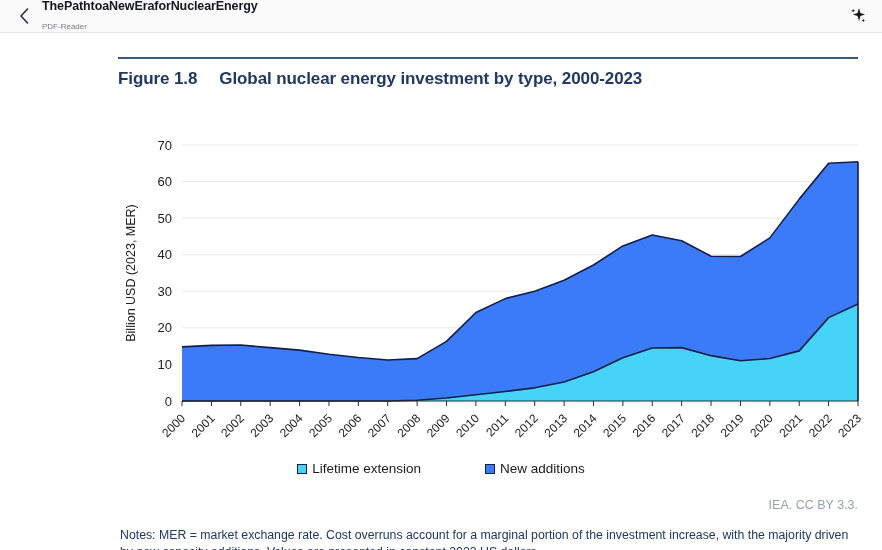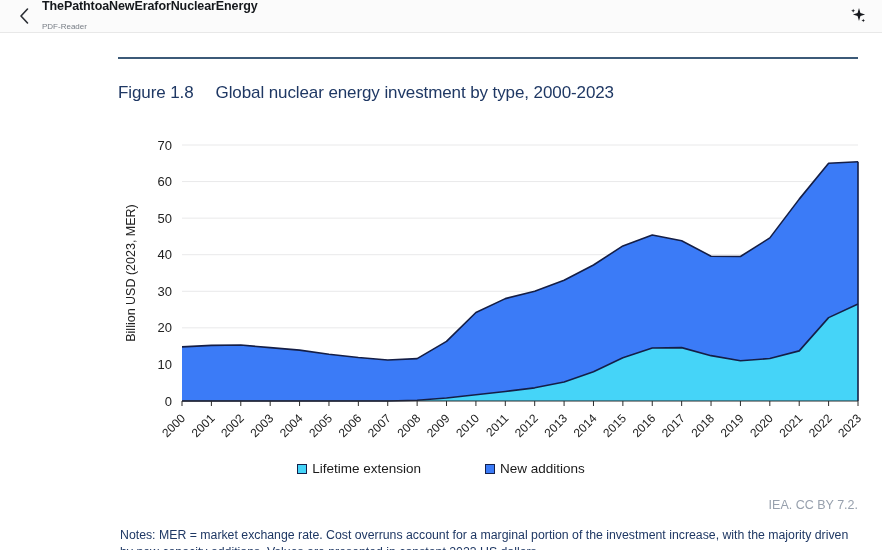--- a/index.html
+++ b/index.html
@@ -63,23 +63,23 @@
   .figure-block {
     position: absolute;
     left: 118px; right: 24px; top: 24px;
   }
   .rule-top {
     height: 0;
     border-top: 2px solid #3c5a78;
     width: 740px;
   }
   .fig-title {
-    margin-top: 24px;
+    margin-top: 10px;
     font-size: 17px;
-    font-weight: normal;
+    font-weight: bold;
     color: #1f3864;
     letter-spacing: -0.1px;
     white-space: nowrap;
   }
   .fig-title .fignum { margin-right: 22px; }
 
   
   .chart-wrap {
     position: absolute;
     left: 118px; top: 96px;
@@ -245,17 +245,17 @@
     <div class="legend-item">
       <span class="legend-swatch" id="sw0" style="background: rgb(69, 212, 248);"></span>
       <span>Lifetime extension</span>
     </div>
     <div class="legend-item">
       <span class="legend-swatch" id="sw1" style="background: rgb(59, 123, 247);"></span>
       <span>New additions</span>
     </div>
   </div>
 
-  <div class="credit">IEA. CC BY 7.2.</div>
+  <div class="credit">IEA. CC BY 3.3.</div>
 
   <div class="notes">Notes: MER = market exchange rate. Cost overruns account for a marginal portion of the investment increase, with the majority driven by new capacity additions. Values are presented in constant 2023 US dollars.</div>
 
 </div>
 
 </body></html>

